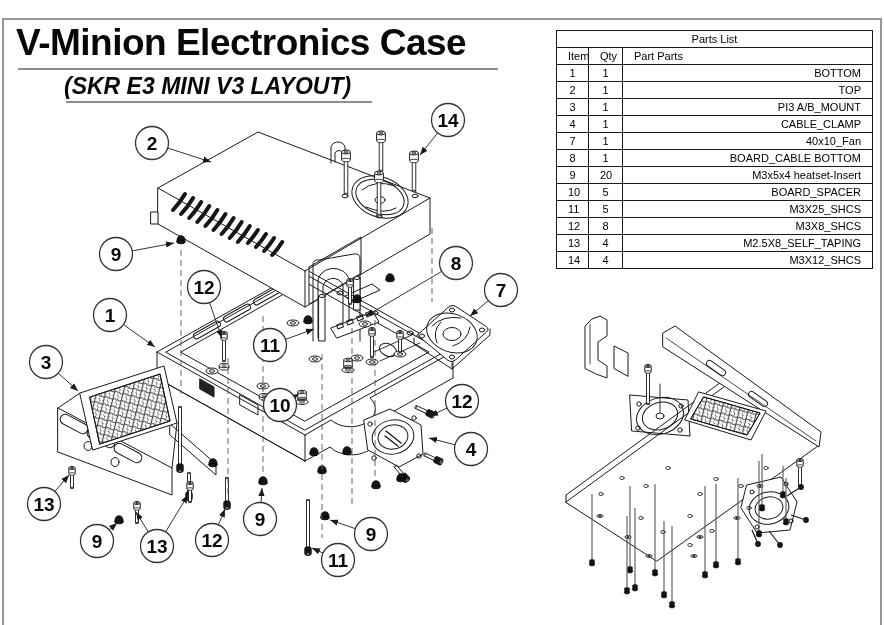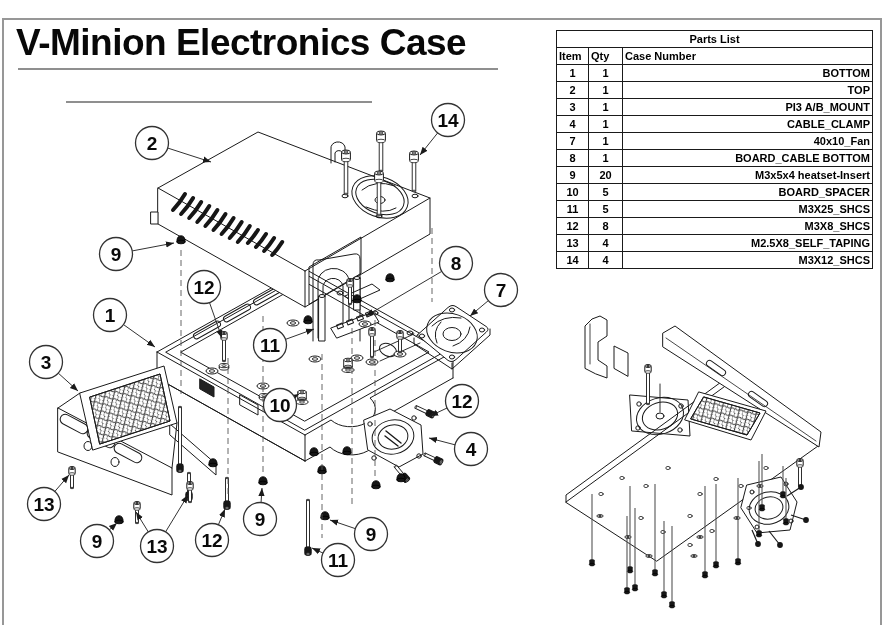--- a/index.html
+++ b/index.html
@@ -8,52 +8,53 @@
   .frame{position:absolute;inset:2px;border:2px solid #979797;pointer-events:none;}
   #title{position:absolute;left:16px;top:6px;font-size:37px;font-weight:bold;
          letter-spacing:-0.5px;color:#080808;white-space:nowrap;}
   .rule{position:absolute;height:2px;background:#8f8f8f;}
   #rule1{left:18px;top:52px;width:480px;}
   #rule2{left:66px;top:85px;width:306px;}
   #subtitle{position:absolute;left:64px;top:57px;font-size:23px;font-weight:bold;
             font-style:italic;color:#080808;white-space:nowrap;}
   table.parts{position:absolute;left:556px;top:14px;width:316px;border-collapse:collapse;
               table-layout:fixed;background:#fff;}
-  table.parts th,table.parts td{border:1px solid #1a1a1a;font-size:11px;font-weight:bold;
-              color:#000;height:16px;line-height:1.1;padding:0 2px;overflow:hidden;white-space:nowrap;}
+  table.parts th,table.parts td{border:1px solid #1a1a1a;font-size:11px;font-weight:normal;
+              color:#000;height:16px;line-height:1.1;padding:0 11px;overflow:hidden;white-space:nowrap;}
   th.tbl-title{font-size:12px;text-align:center;}
   th.col-h{text-align:left;}
   td.c-item,td.c-qty{text-align:center;}
   td.c-part{text-align:right;padding-left:7px;}
   svg#drawing{position:absolute;left:0;top:0;}
 </style>
 </head>
 <body>
 
 <div id="stage">
   <div class="frame"></div>
 
   <div id="title">V-Minion Electronics Case</div>
   <div class="rule" id="rule1"></div>
+  <div id="subtitle">(SKR E3 MINI V3 LAYOUT)</div>
   <div class="rule" id="rule2"></div>
 
   <table class="parts">
     <colgroup>
         <col style="width:32px">
         <col style="width:34px">
         <col style="width:250px">
       </colgroup>
     <thead>
       <tr>
         <th class="tbl-title" colspan="3">Parts List</th>
       </tr>
       <tr>
         <th class="col-h">Item</th>
         <th class="col-h">Qty</th>
-        <th class="col-h">Case Number</th>
+        <th class="col-h">Part Parts</th>
       </tr>
     </thead>
     <tbody>
         <tr>
           <td class="c-item">1</td>
           <td class="c-qty">1</td>
           <td class="c-part">BOTTOM</td>
         </tr>
         <tr>
           <td class="c-item">2</td>

